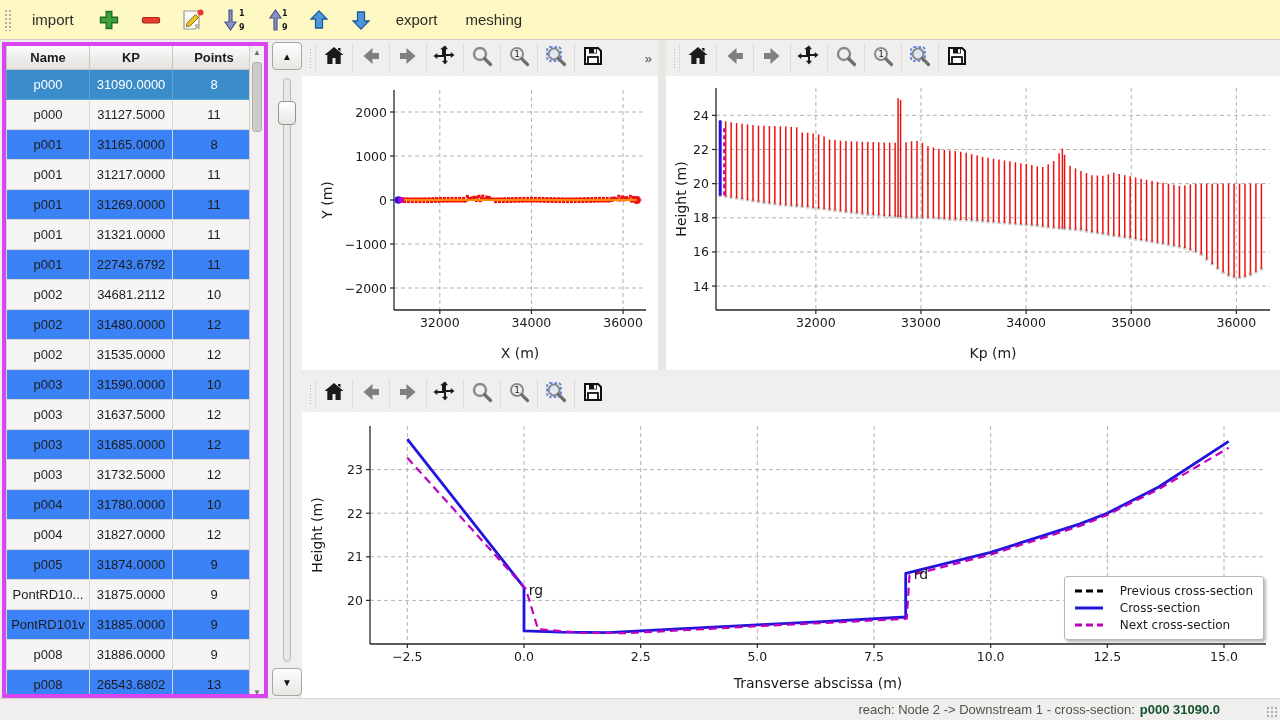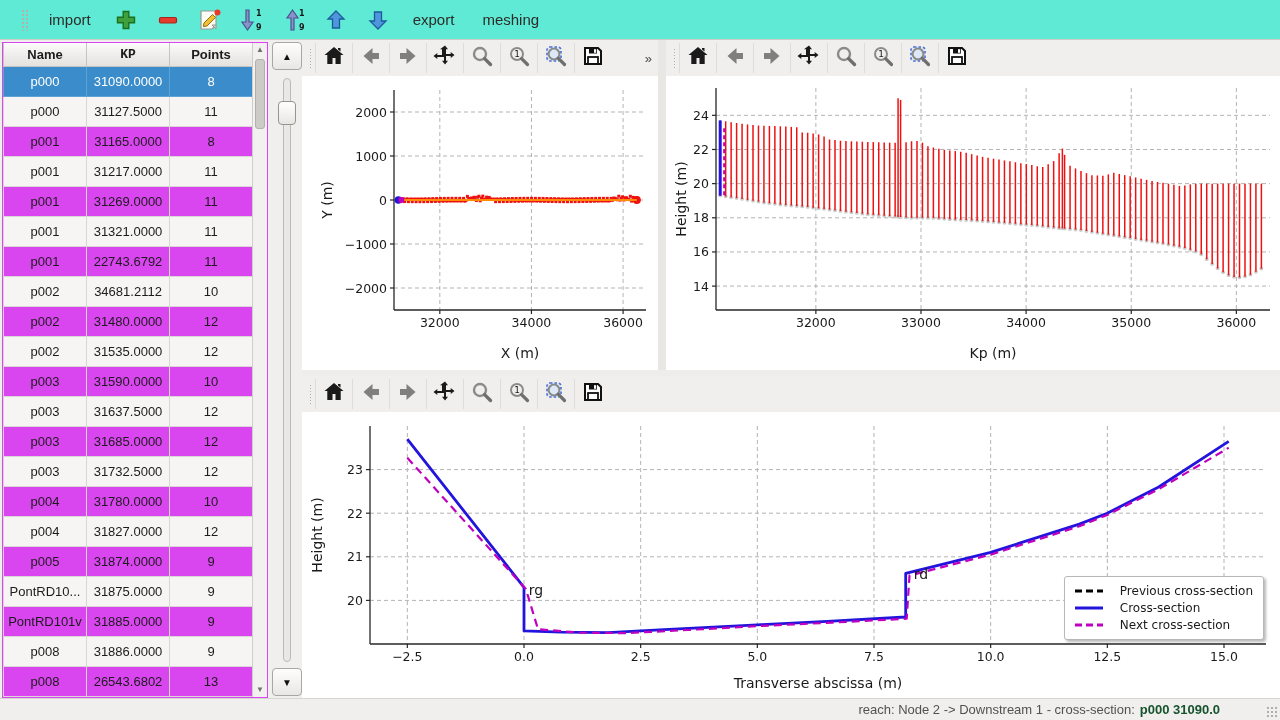--- a/index.html
+++ b/index.html
@@ -2,33 +2,33 @@
 <html><head>
 <meta charset="utf-8">
 <style>
   html,body{margin:0;padding:0;background:#d8d6d3;}
   *{box-sizing:border-box;}
   .app{position:relative;width:1280px;height:720px;background:#f0efed;
        font-family:"Liberation Sans",sans-serif;overflow:hidden;}
 
   
   .toolbar-top{position:absolute;left:0;top:0;width:1280px;height:40px;
-    background:#5eead4;border-bottom:1px solid #cfccc8;
-    display:flex;align-items:center;gap:4px;padding:0 21px;}
+    background:#fef9c3;border-bottom:1px solid #cfccc8;
+    display:flex;align-items:center;gap:4px;padding:0 4px;}
   .tb-handle{width:8px;height:22px;margin-right:4px;
     background-image:radial-gradient(#b3b1ae 1px,transparent 1.2px);
     background-size:4px 4px;}
   .tb-text{font-size:15px;color:#2d2c2a;padding:7px 12px;border-radius:3px;}
   .tb-icon{width:38px;height:32px;display:flex;align-items:center;justify-content:center;border-radius:3px;}
   .tb-icon svg{display:block;}
 
   
   .left-panel{position:absolute;left:0;top:40px;width:302px;height:658px;}
   .xs-table{position:absolute;left:2px;top:2px;width:266px;height:656px;
-    background:#d946ef;border:1px solid #d946ef;overflow:hidden;}
+    background:#3b82f6;border:4px solid #d946ef;overflow:hidden;}
   table.xs{border-collapse:collapse;width:250px;table-layout:fixed;}
   table.xs th{height:23px;font-size:13px;font-weight:bold;color:#1c1c1c;
     background:linear-gradient(#fcfcfc,#eceBe9 60%,#e4e2df);
     border:1px solid #c6c4c1;border-top:none;}
   table.xs td{height:30px;font-size:13px;color:#1c1c1c;text-align:center;
     border:1px solid #d9d7d4;}
   table.xs tr.alt td{background:#f6f5f4;}
   table.xs tr.selected td{background:#3b8cca;color:#fff;border-color:#5ea3d6;}
   .tbl-scroll{position:absolute;right:0;top:0;width:15px;height:654px;background:#f2f1ef;border-left:1px solid #d0cecb;}
   .tbl-scroll .arr{position:absolute;left:0;width:14px;height:14px;color:#6f6e6c;font-size:8px;line-height:14px;text-align:center;}
@@ -146,21 +146,21 @@
     <div class="tb-text">export</div>
     <div class="tb-text">meshing</div>
   </div>
 
   <div class="left-panel">
     <div class="xs-table">
       <table class="xs">
         <thead>
             <tr id="xs-head">
               <th style="width: 83px;">Name</th>
-              <th style="width: 83px; font-family: Liberation Mono, monospace;">KP</th>
+              <th style="width: 83px;">KP</th>
               <th style="width: 83px;">Points</th>
             </tr>
           </thead>
         <tbody id="xs-body">
             <tr class="selected">
               <td>p000</td>
               <td>31090.0000</td>
               <td>8</td>
             </tr>
             <tr class="alt">

